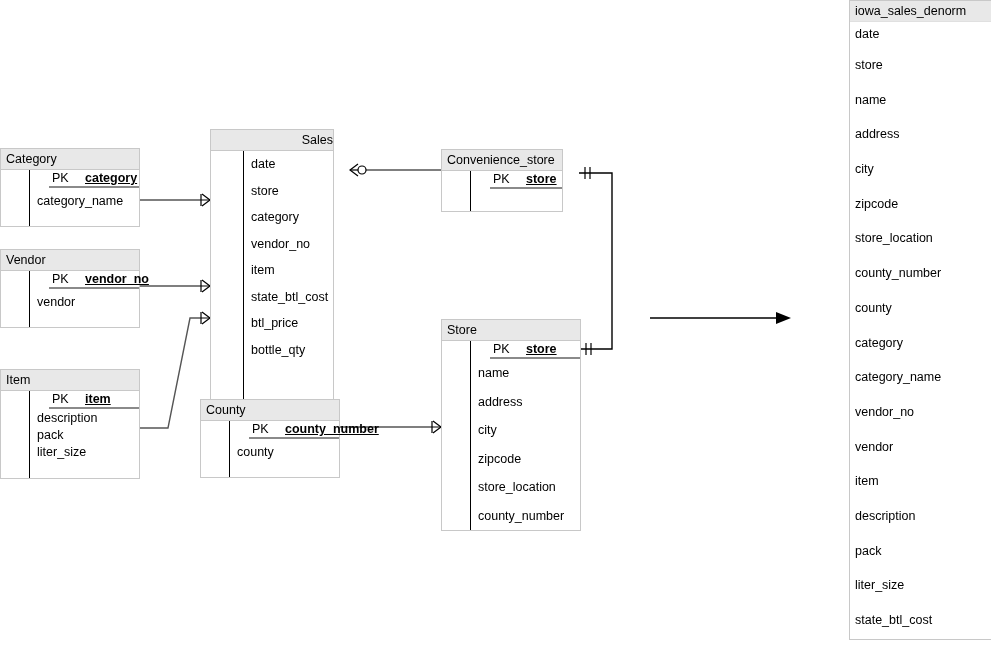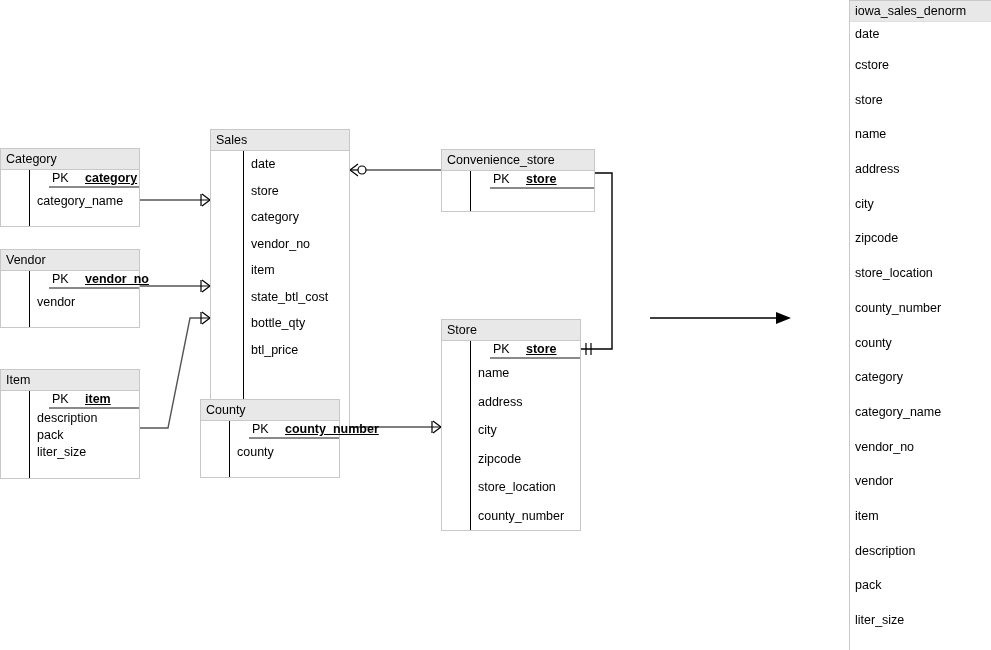--- a/index.html
+++ b/index.html
@@ -230,21 +230,21 @@
           </div>
           <div class="row attr" style="height: 17px;">
             <span class="gut"></span>
             <span class="fieldname">liter_size</span>
           </div>
           <div class="row spacer-row" style="height: 18px;">
             <span class="gut"></span>
           </div>
         </div>
       </div>
-      <div class="entity nogutterlabel" style="left: 210px; top: 129px; width: 140px;">
+      <div class="entity nogutterlabel" style="left: 210px; top: 129px; width: 124px; text-align: right;">
         <div class="entity-title">Sales</div>
         <div class="entity-body">
           <div class="row attr" style="height: 26.5px;">
             <span class="gut"></span>
             <span class="fieldname">date</span>
           </div>
           <div class="row attr" style="height: 26.5px;">
             <span class="gut"></span>
             <span class="fieldname">store</span>
           </div>
@@ -259,25 +259,25 @@
           <div class="row attr" style="height: 26.5px;">
             <span class="gut"></span>
             <span class="fieldname">item</span>
           </div>
           <div class="row attr" style="height: 26.5px;">
             <span class="gut"></span>
             <span class="fieldname">state_btl_cost</span>
           </div>
           <div class="row attr" style="height: 26.5px;">
             <span class="gut"></span>
+            <span class="fieldname">btl_price</span>
+          </div>
+          <div class="row attr" style="height: 26.5px;">
+            <span class="gut"></span>
             <span class="fieldname">bottle_qty</span>
-          </div>
-          <div class="row attr" style="height: 26.5px;">
-            <span class="gut"></span>
-            <span class="fieldname">btl_price</span>
           </div>
           <div class="row attr" style="height: 26.5px; margin-top: 44px;">
             <span class="gut"></span>
             <span class="fieldname">total</span>
           </div>
         </div>
       </div>
       <div class="entity" style="left: 200px; top: 399px; width: 140px;">
         <div class="entity-title">County</div>
         <div class="entity-body">
@@ -287,21 +287,21 @@
           </div>
           <div class="row attr" style="height: 26px;">
             <span class="gut"></span>
             <span class="fieldname">county</span>
           </div>
           <div class="row spacer-row">
             <span class="gut"></span>
           </div>
         </div>
       </div>
-      <div class="entity" style="left: 441px; top: 149px; width: 154px;">
+      <div class="entity" style="left: 441px; top: 149px; width: 122px;">
         <div class="entity-title">Convenience_store</div>
         <div class="entity-body">
           <div class="row pk">
             <span class="gut">PK</span>
             <span class="fieldname">store</span>
           </div>
           <div class="row spacer-row" style="height: 22px;">
             <span class="gut"></span>
           </div>
         </div>
@@ -338,21 +338,20 @@
             <span class="fieldname">county_number</span>
           </div>
         </div>
       </div>
     </div>
 
   <div id="denorm" style="left: 849px; top: 0px; width: 142px;">
     <div class="denorm-title">iowa_sales_denorm</div>
     <div id="denorm-list">
         <div class="denorm-item" style="height: 25px; line-height: 20px; padding-top: 2px;">date</div>
-        <div class="denorm-item" style="height: 28.7px; line-height: 20px; padding-top: 6px;">cstore</div>
         <div class="denorm-item" style="height: 28.7px; line-height: 20px; padding-top: 6px;">store</div>
         <div class="denorm-item" style="height: 28.7px; line-height: 20px; padding-top: 6px;">name</div>
         <div class="denorm-item" style="height: 28.7px; line-height: 20px; padding-top: 6px;">address</div>
         <div class="denorm-item" style="height: 28.7px; line-height: 20px; padding-top: 6px;">city</div>
         <div class="denorm-item" style="height: 28.7px; line-height: 20px; padding-top: 6px;">zipcode</div>
         <div class="denorm-item" style="height: 28.7px; line-height: 20px; padding-top: 6px;">store_location</div>
         <div class="denorm-item" style="height: 28.7px; line-height: 20px; padding-top: 6px;">county_number</div>
         <div class="denorm-item" style="height: 28.7px; line-height: 20px; padding-top: 6px;">county</div>
         <div class="denorm-item" style="height: 28.7px; line-height: 20px; padding-top: 6px;">category</div>
         <div class="denorm-item" style="height: 28.7px; line-height: 20px; padding-top: 6px;">category_name</div>

